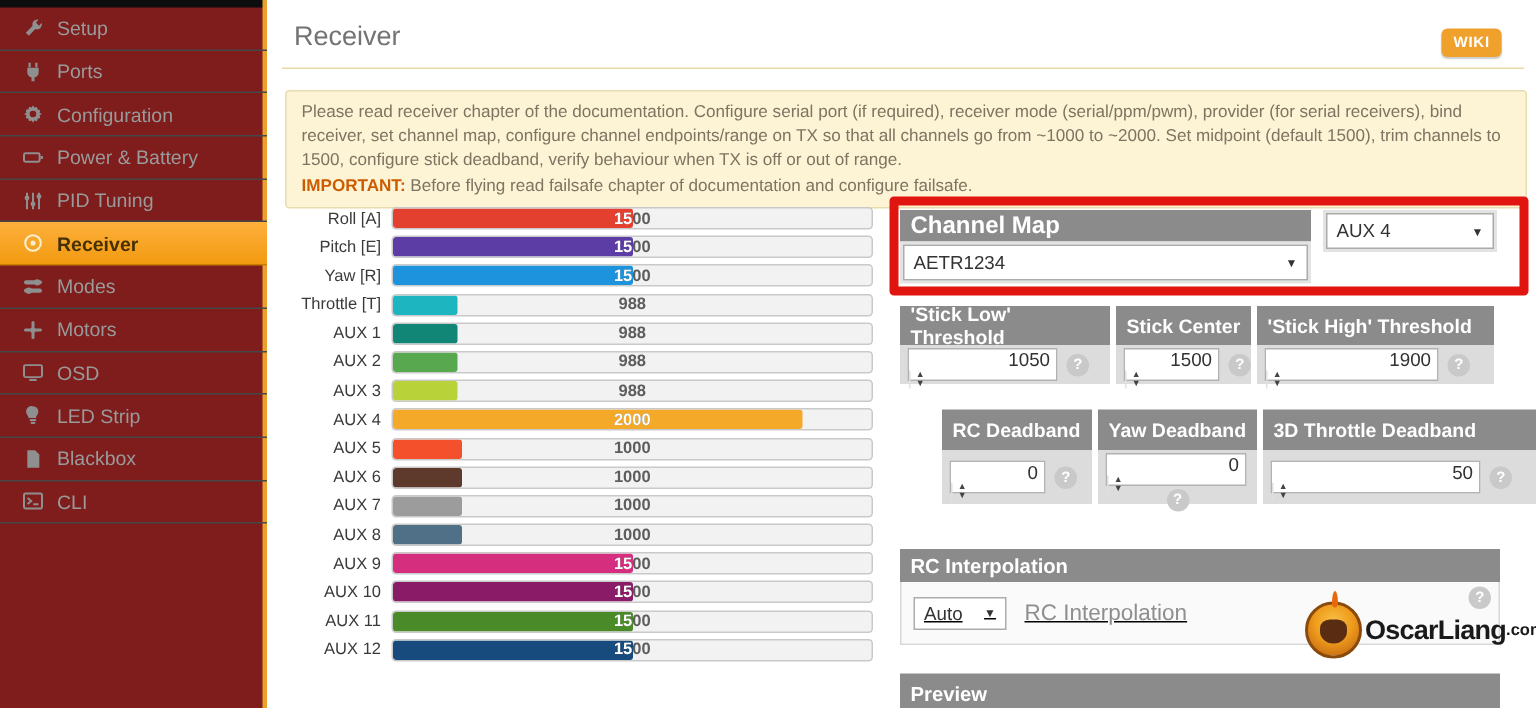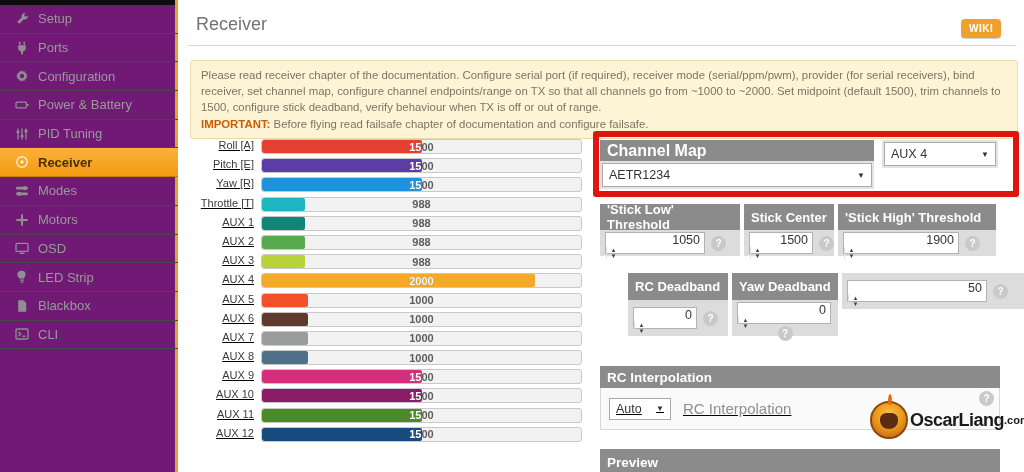--- a/index.html
+++ b/index.html
@@ -2,21 +2,21 @@
 <html><head>
 <meta charset="utf-8">
 <style>
   html,body{margin:0;padding:0;}
   body{
     width:1024px;height:472px;position:relative;overflow:hidden;
     background:#ffffff;font-family:"Liberation Sans",sans-serif;
     -webkit-font-smoothing:antialiased;
   }
   
-  .sidebar{position:absolute;left:0;top:0;width:178px;height:472px;background:#701a75;}
+  .sidebar{position:absolute;left:0;top:0;width:178px;height:472px;background:#7f1d1d;}
   .sidebar-topstrip{position:absolute;left:0;top:0;width:178px;height:5px;background:#0d0d0d;}
   .sidebar-accent{position:absolute;left:175px;top:0;width:3px;height:472px;background:#e9a02d;}
   .side-items{position:absolute;top:5px;left:0;width:178px;}
   .side-item{
     height:28.7px;display:flex;align-items:center;gap:9px;padding-left:15px;
     color:#9a9a9a;font-size:13px;border-bottom:1px solid #474747;box-sizing:border-box;
     cursor:pointer;position:relative;z-index:2;
   }
   .side-item .sicon{width:14px;height:14px;display:inline-flex;color:#8f8f8f;flex:0 0 14px;}
   .side-item .sicon svg{width:14px;height:14px;}
@@ -35,21 +35,21 @@
   }
   
   .note{
     position:absolute;left:190px;top:60px;width:806px;padding:6px 10px;
     background:#fdf4d6;border:1px solid #e8dbae;border-radius:3px;
     font-size:11.4px;line-height:1.42;color:#7d7461;
   }
   .note .important{color:#cc5c00;font-weight:bold;}
   
   .channels{position:absolute;left:188px;top:139px;width:394px;}
-  .ch-row{display:flex;align-items:flex-start;height:13px;margin-bottom:6.2px;text-decoration:underline;}
+  .ch-row{display:flex;align-items:center;height:13px;margin-bottom:6.2px;}
   .ch-label{width:66px;text-align:right;font-size:11px;color:#3a3a3a;margin-right:7px;flex:0 0 66px;}
   .ch-track{
     position:relative;flex:1;height:13px;background:#f2f2f2;border:1px solid #c9c9c9;
     border-radius:3px;overflow:hidden;
   }
   .ch-fill{position:absolute;left:0;top:0;bottom:0;border-radius:2px;}
   .ch-val,.ch-val-white{
     position:absolute;left:0;top:0;right:0;bottom:0;display:flex;align-items:center;justify-content:center;
     font-size:11px;font-weight:600;
   }
@@ -476,20 +476,21 @@
       <div class="sec-head">Yaw Deadband</div>
       <div class="col-body gray-body">
         <span class="num-wrap">
           <input value="0" style="">
           <span class="spin">▲<br>▼</span>
         </span>
         <span class="help">?</span>
       </div>
     </div>
     <div class="col">
+      <div class="sec-head">3D Throttle Deadband</div>
       <div class="col-body gray-body">
         <span class="num-wrap">
           <input value="50" style="">
           <span class="spin">▲<br>▼</span>
         </span>
         <span class="help">?</span>
       </div>
     </div>
   </div>
 

